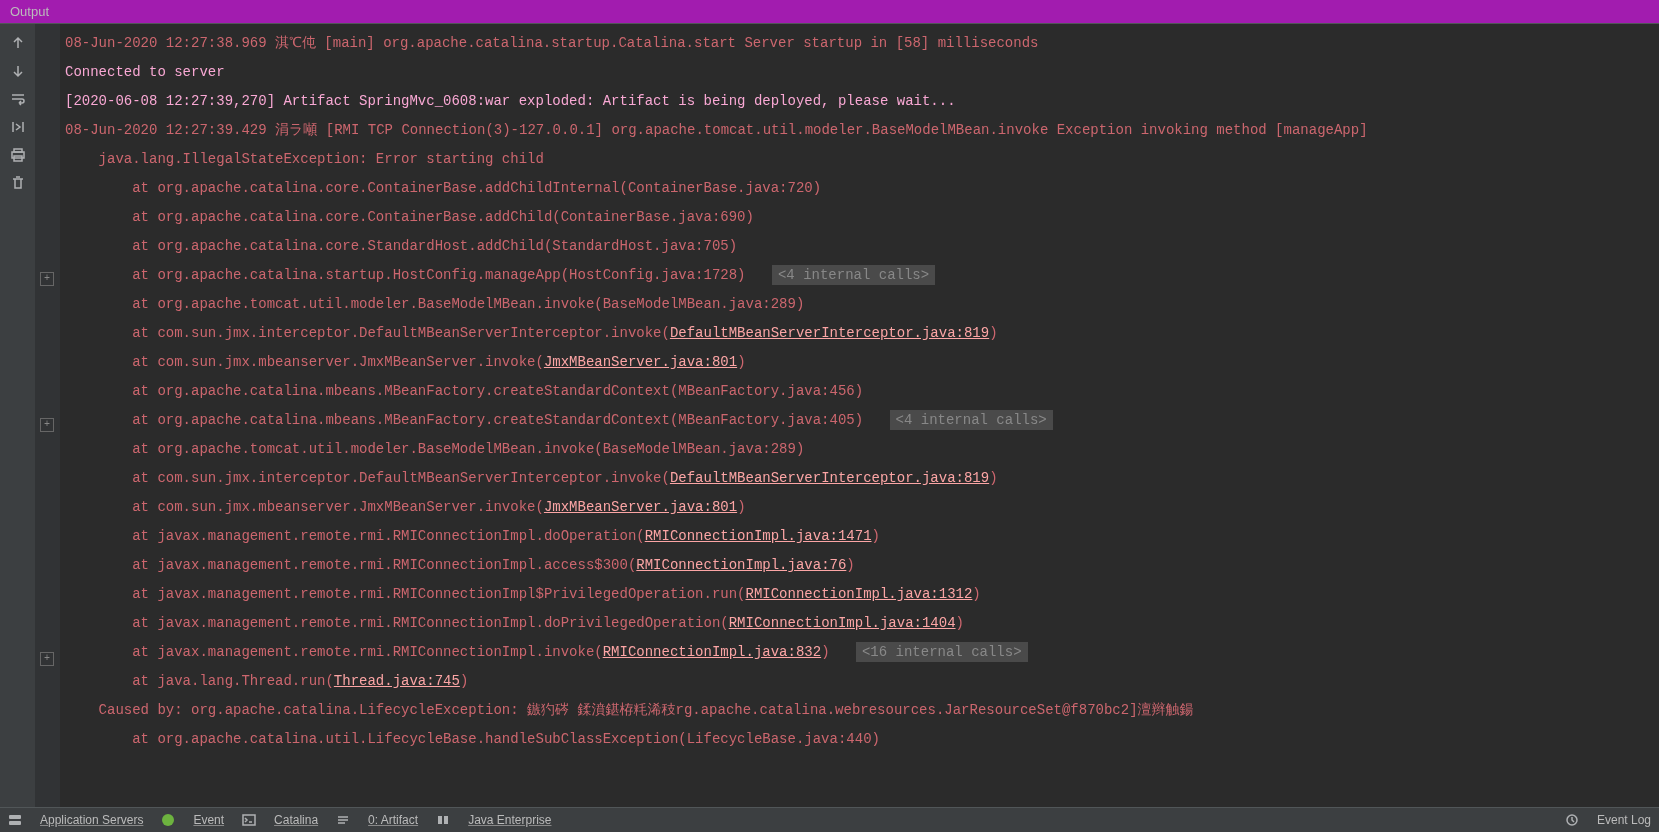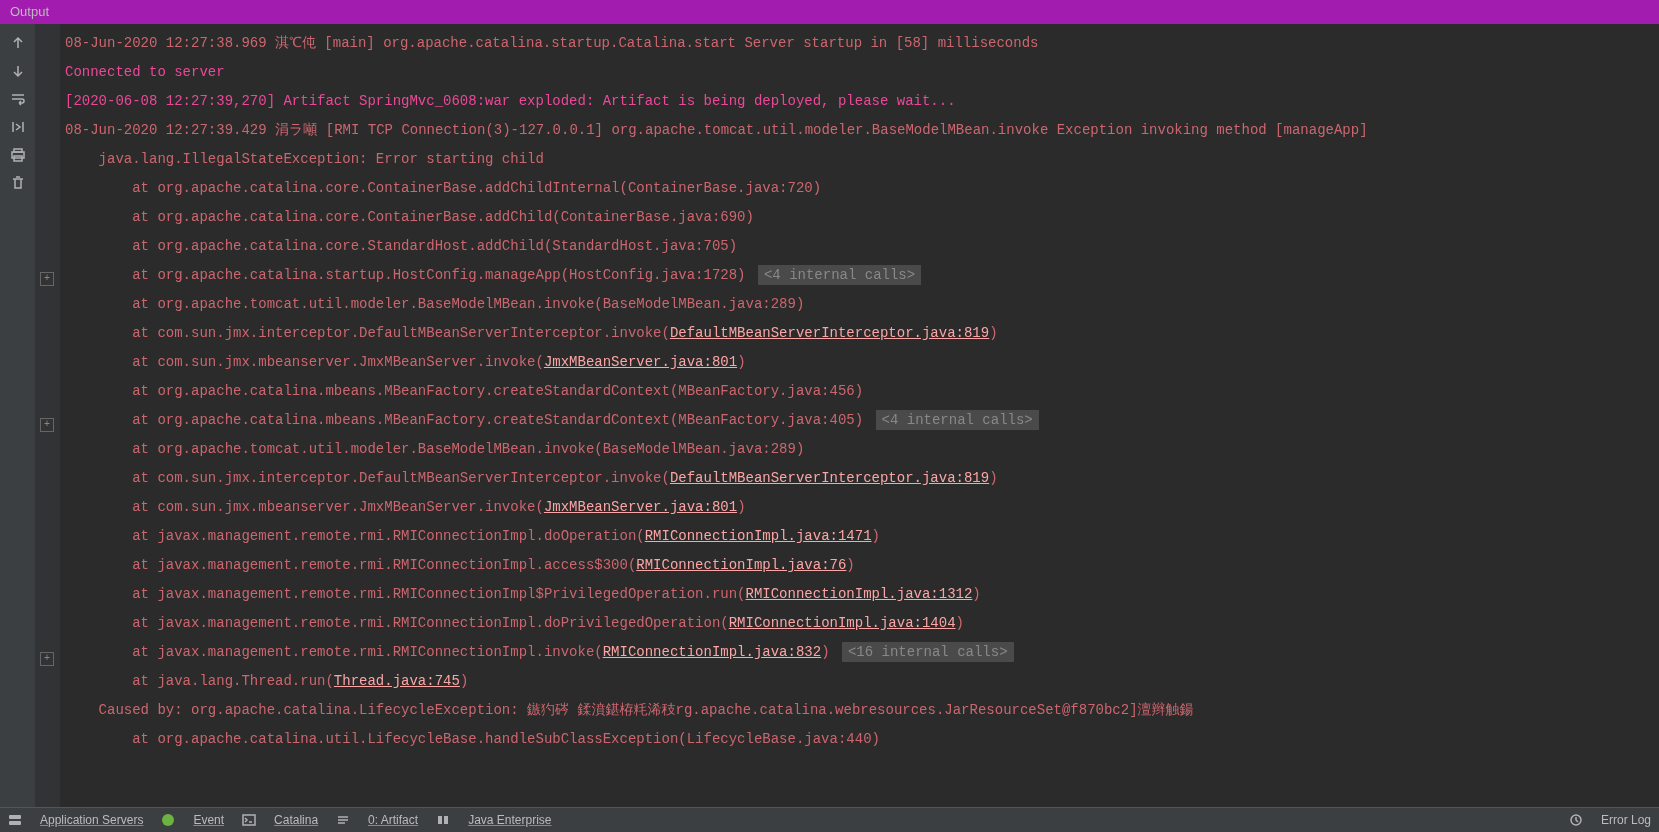--- a/index.html
+++ b/index.html
@@ -67,27 +67,27 @@
 .console {
   flex: 1;
   background: #2b2b2b;
   padding: 5px 12px 5px 5px;
   overflow: auto;
   line-height: 29px;
   white-space: pre;
 }
 .line { display: block; }
 .red { color: #cc666e; }
-.gray { color: #ec4899; }
+.gray { color: #f9a8d4; }
 .link { color: #fca5a5; text-decoration: underline; cursor: pointer; }
 .badge {
   background: #4a4a4a;
   color: #888;
   padding: 2px 6px;
-  margin-left: 4px;
+  margin-left: 18px;
 }
 .statusbar {
   background: #3c3f41;
   border-top: 1px solid #515658;
   display: flex;
   align-items: center;
   padding: 2px 8px;
   font-size: 12px;
   color: #bbbbbb;
   font-family: -apple-system, 'Segoe UI', Arial, sans-serif;
@@ -202,15 +202,15 @@
   </div>
   <div class="spacer"></div>
   <div class="status-item">
     <span class="status-icon">
       <svg width="14" height="14" viewBox="0 0 14 14" fill="none" stroke="#afb1b3" stroke-width="1.5">
           <circle cx="7" cy="7" r="5"></circle>
           <path d="M5 7h4M7 5v4" stroke="none"></path>
           <path d="M7 4v3l2 2"></path>
         </svg>
     </span>
-    <span>Error Log</span>
+    <span>Event Log</span>
   </div>
 </div>
 
 </body></html>

